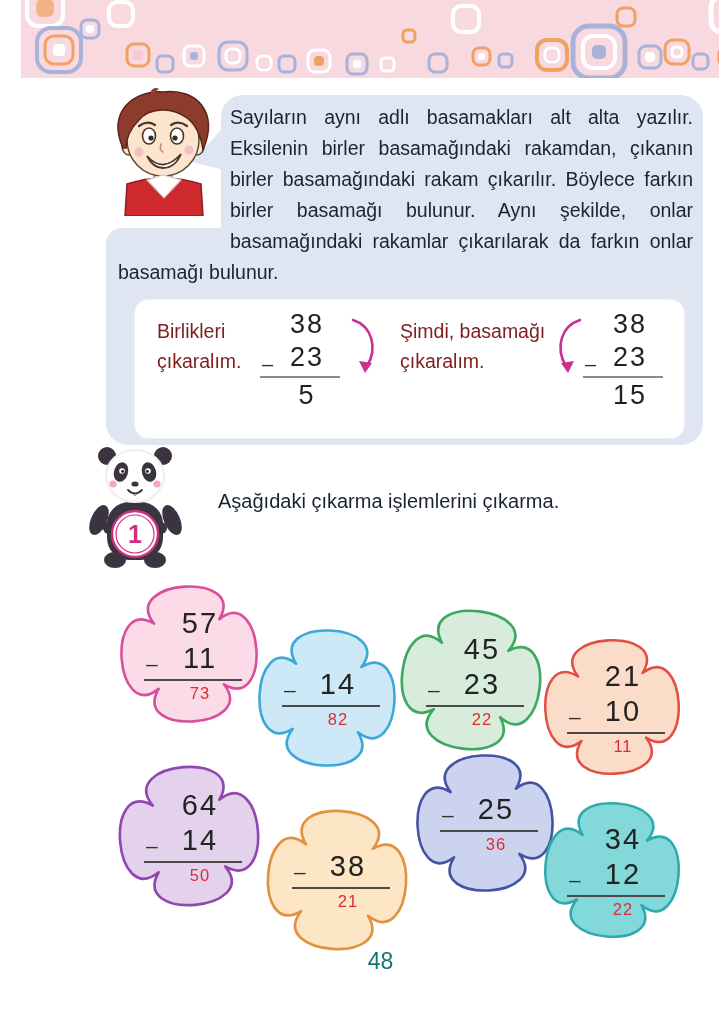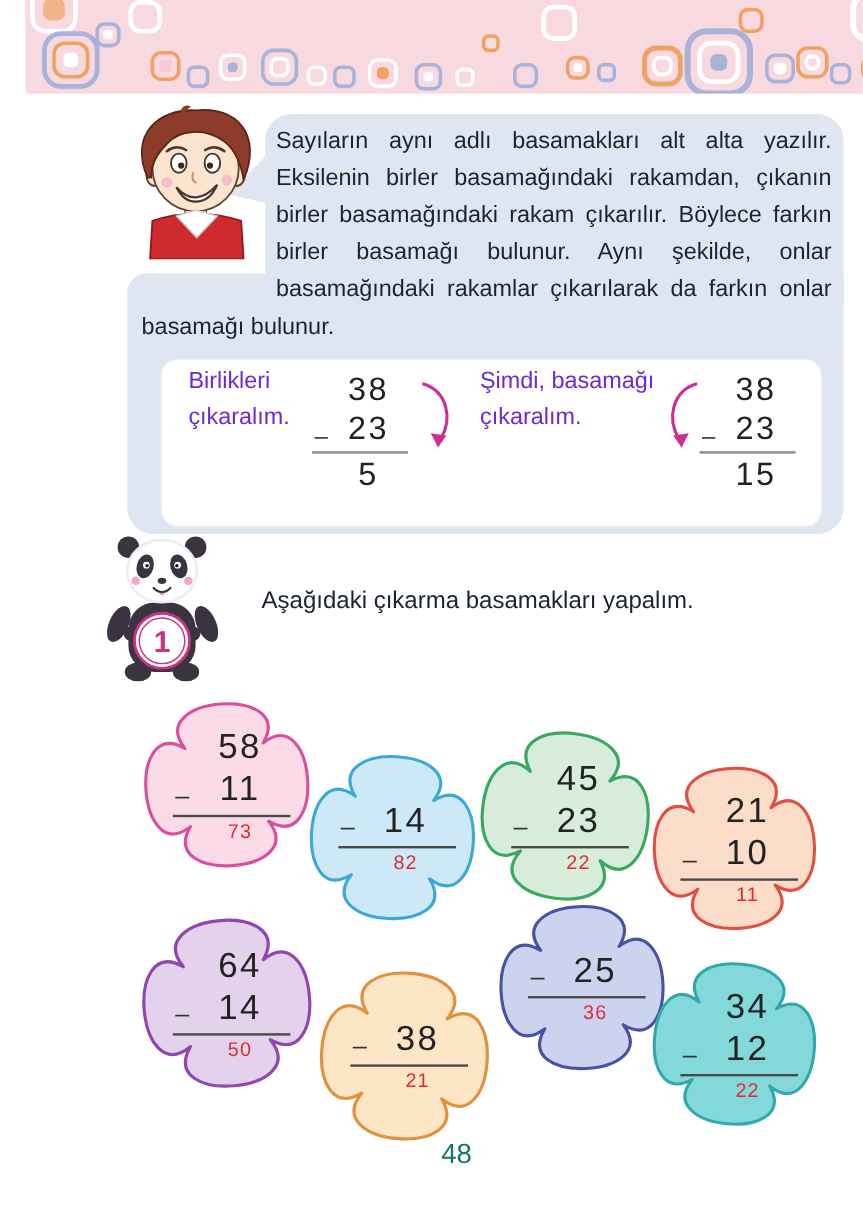--- a/index.html
+++ b/index.html
@@ -16,21 +16,21 @@
     background:var(--bubble);border-radius:16px 0 22px 22px;}
   .bubble-tail{position:absolute;left:168px;top:120px;width:36px;height:56px;}
   .speech-text{
     position:absolute;left:97px;top:102px;width:575px;
     font-size:19.5px;line-height:31px;text-align:justify;color:#1a2430;
   }
   .boy-spacer{float:left;width:112px;height:128px;}
   
   .example-card{position:absolute;left:113px;top:299px;width:549px;height:138px;
     background:#ffffff;border-radius:14px;border:1px solid #eef0f6;}
-  .caption{position:absolute;top:2px;font-size:19.5px;line-height:30px;color:#6d28d9;}
+  .caption{position:absolute;top:16px;font-size:19.5px;line-height:30px;color:#7f1d1d;}
   .cap-left{left:22px;width:120px;}
   .cap-right{left:265px;width:170px;}
   .stack{position:absolute;top:8px;width:80px;}
   .stack .num{font-size:27px;line-height:33px;letter-spacing:2px;text-align:center;padding-left:14px;color:#222;}
   .stack .row{position:relative;}
   .stack .minus{position:absolute;left:2px;top:16px;font-size:20px;color:#333;line-height:14px;}
   .stack .rule{border-top:2px solid #8a8a8a;width:100%;margin-top:2px;}
   .stack .res{font-size:27px;line-height:33px;letter-spacing:2px;text-align:center;padding-left:14px;color:#222;margin-top:1px;}
   .stack-left{left:125px;}
   .stack-right{left:448px;}
@@ -252,29 +252,29 @@
     <circle cx="65" cy="25" r="2.8" fill="#ffffff"></circle>
     <circle cx="39.6" cy="25.4" r="1.4" fill="#111"></circle>
     <circle cx="64.4" cy="25.4" r="1.4" fill="#111"></circle>
     <ellipse cx="52" cy="38" rx="3.6" ry="2.6" fill="#3a3440"></ellipse>
     <path d="M45,44 Q52,51 59,44" fill="none" stroke="#3a3440" stroke-width="1.8" stroke-linecap="round"></path>
     <path d="M49,47 Q52,51 55,47 Q52,53 49,47 Z" fill="#e05a6a"></path>
     <circle cx="30" cy="38" r="3.6" fill="#f5a8bc"></circle>
     <circle cx="74" cy="38" r="3.6" fill="#f5a8bc"></circle>
   </svg>
 
-  <div class="instruction">Aşağıdaki çıkarma basamakları yapalım.</div>
+  <div class="instruction">Aşağıdaki çıkarma işlemlerini çıkarma.</div>
 
   <div class="flower" style="left:82px;top:568px;width:172px;height:172px;">
     <svg class="clover-svg" viewBox="0 0 200 200" style="transform:rotate(-4deg)">
       <path class="clover" d="M62,62 C25,8 175,8 138,62 C192,25 192,175 138,138 C175,192 25,192 62,138 C8,175 8,25 62,62 Z" stroke-linejoin="round" style="fill: rgb(250, 219, 231); stroke: rgb(217, 79, 158);"></path>
     </svg>
     <div class="fcontent">
         <div class="fstack">
-      <div class="fnum">58</div>
+      <div class="fnum">57</div>
       <div class="frow">
             <span class="fminus">–</span>
         <div class="fnum">11</div>
           </div>
       <div class="frule"></div>
       <div class="fanswer">73</div>
     </div>
       </div>
   </div>
 

